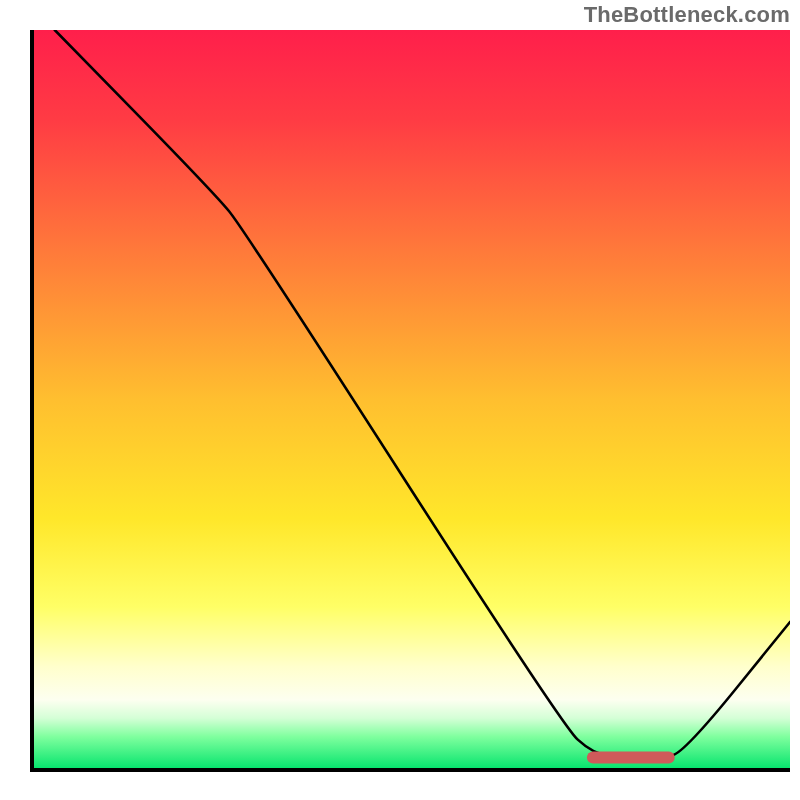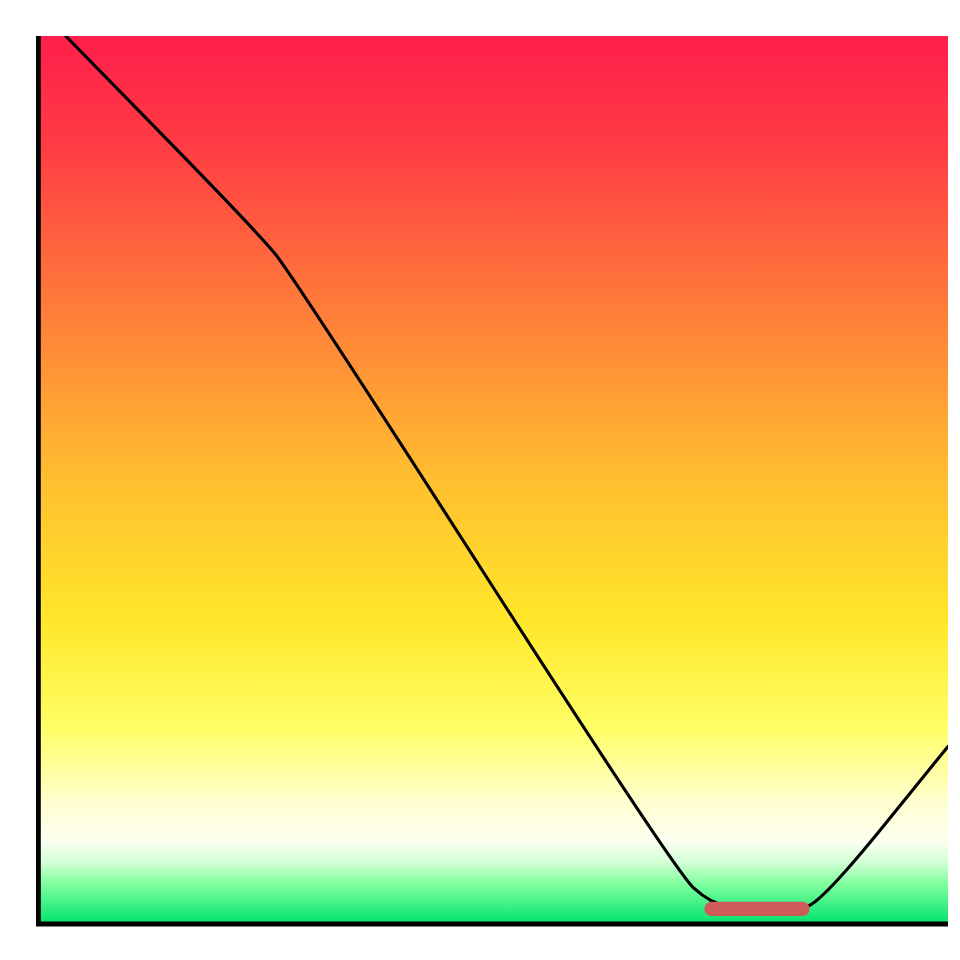--- a/index.html
+++ b/index.html
@@ -27,20 +27,21 @@
     z-index: 10;
   }
   svg {
     display: block;
   }
 </style>
 </head>
 <body>
 
 <div class="container">
+  <div class="watermark">TheBottleneck.com</div>
   <svg id="chart-svg" width="800" height="800" viewBox="0 0 800 800">
     <defs>
       <linearGradient id="bg-grad" x1="0" y1="0" x2="0" y2="1">
           <stop offset="0.00%" stop-color="#ff1f4b"></stop>
           <stop offset="12.00%" stop-color="#ff3b44"></stop>
           <stop offset="30.00%" stop-color="#ff7a3a"></stop>
           <stop offset="50.00%" stop-color="#ffbf2f"></stop>
           <stop offset="66.00%" stop-color="#ffe72a"></stop>
           <stop offset="78.00%" stop-color="#ffff66"></stop>
           <stop offset="86.00%" stop-color="#ffffcc"></stop>

